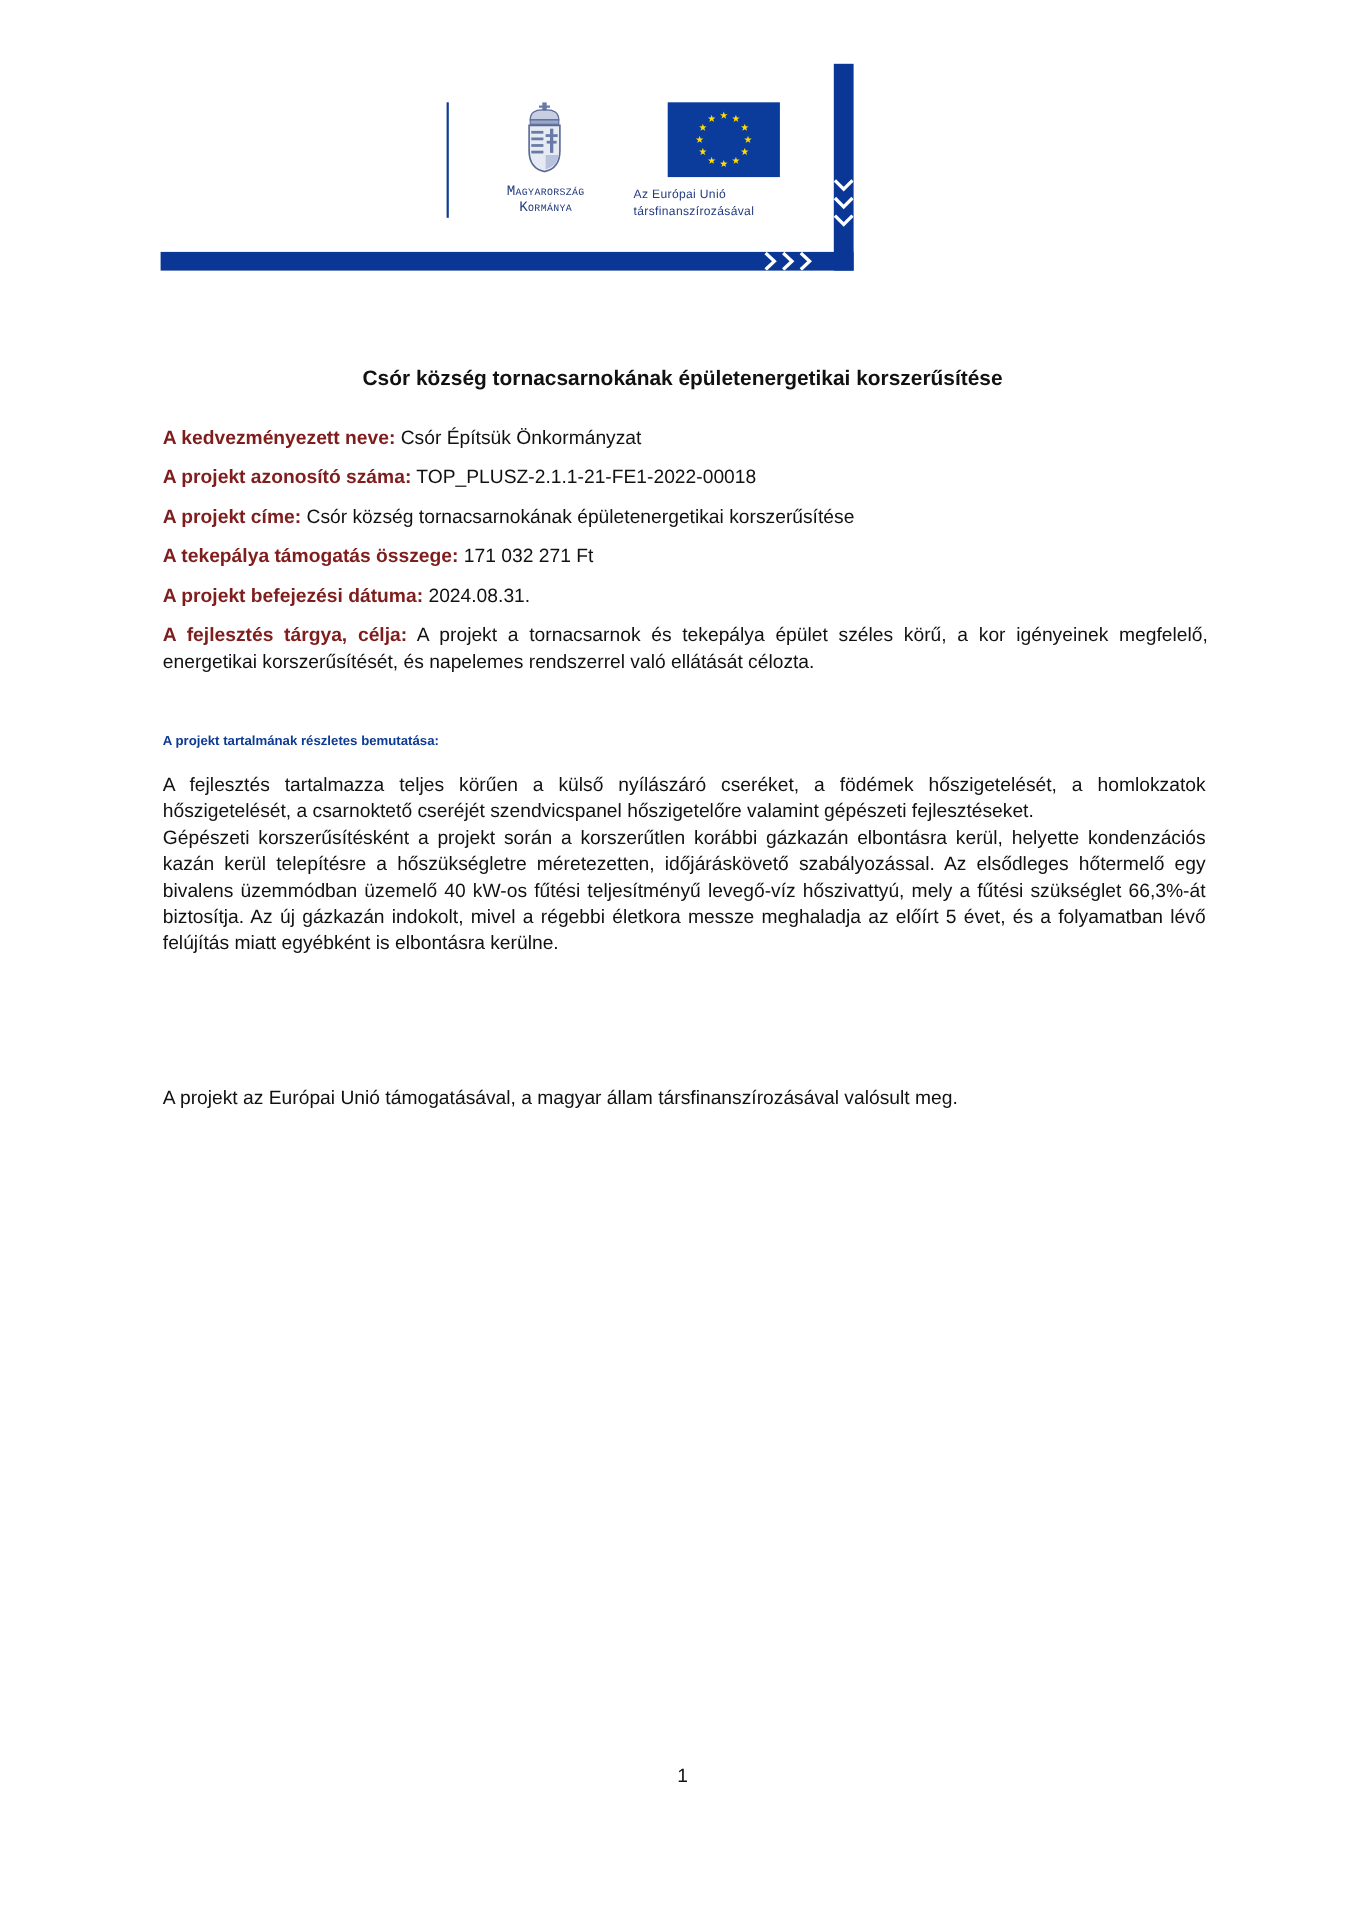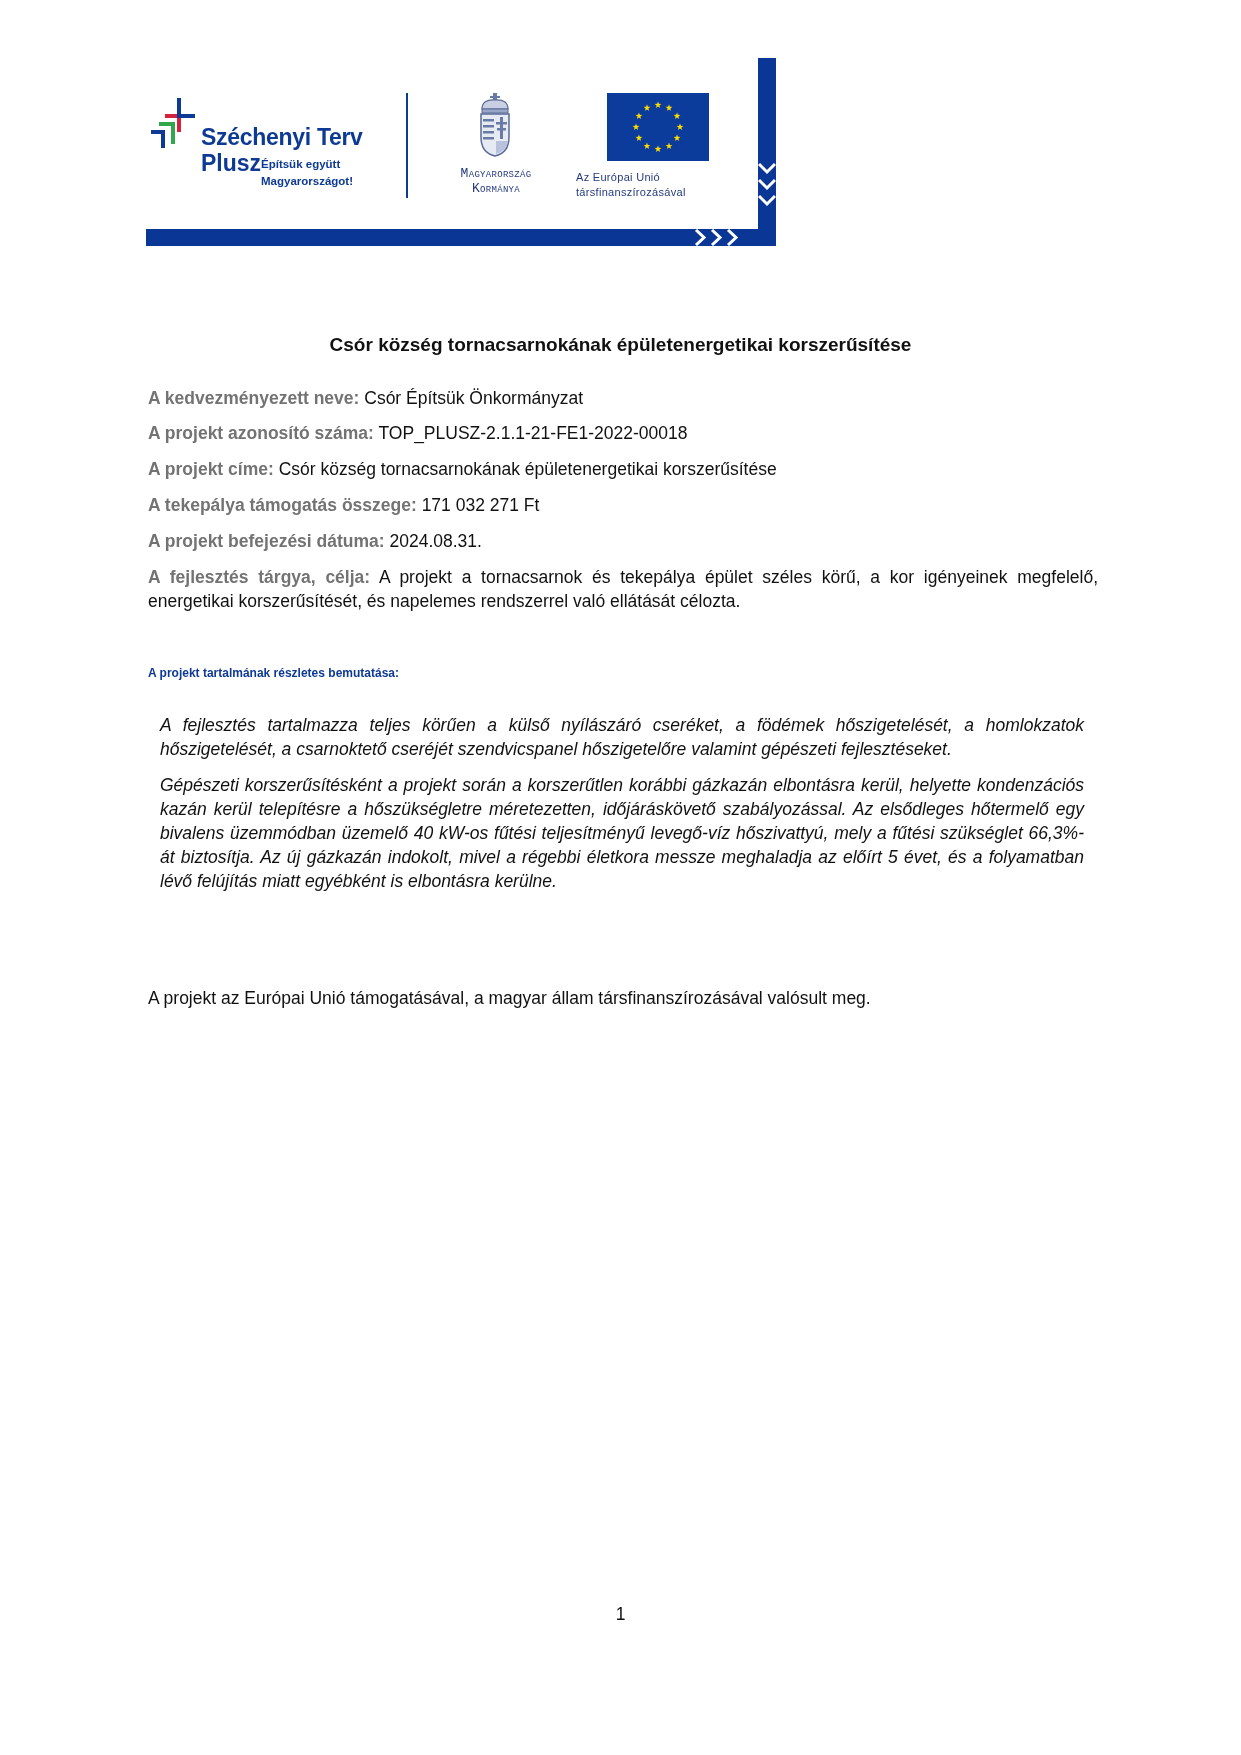--- a/index.html
+++ b/index.html
@@ -25,25 +25,25 @@
               font-family: Liberation Mono, monospace; font-size: 13px; color: #243b80; line-height: 15px; letter-spacing: 0.3px; }
 
   .eu-flag { position: absolute; left: 461px; top: 35px; width: 102px; height: 68px; background: #0b3c9c; }
   .eu-text { position: absolute; left: 430px; top: 112px; width: 165px; 
              font-size: 11px; color: #243b80; line-height: 15px; letter-spacing: 0.3px; }
 
   
   .doc-title { position: absolute; left: 0; width: 1241px; top: 334px; text-align: center;
                font-weight: bold; font-size: 19px; color: #111; }
   .field { position: absolute; left: 148px; width: 950px; font-size: 17.5px; line-height: 24px; color: #111; }
-  .field .label { color: #737373; font-weight: bold; margin-top: 36px; }
+  .field .label { color: #7f1d1d; font-weight: bold; margin-top: 36px; }
   .section-head { position: absolute; left: 148px; top: 666px; font-weight: bold; font-size: 12px; color: #0d3a94; }
   .para { position: absolute; left: 148px; width: 948px; font-size: 17.5px; line-height: 24px;
           text-align: justify; color: #111; }
-  .para p { margin: 12px; font-style: italic; }
+  .para p { margin: 0; }
   .page-num { position: absolute; left: 0; width: 1241px; top: 1604px; text-align: center; font-size: 17.5px; color: #111; }
 </style>
 </head>
 <body>
 
 <div class="banner">
   <div class="bar-right"></div>
   <div class="bar-bottom"></div>
 
   <svg class="chev-v" style="top:104px;height:52px" viewBox="0 0 18 52">
@@ -51,38 +51,20 @@
     <polyline points="1,18 9,26 17,18" fill="none" stroke="#fff" stroke-width="3"></polyline>
     <polyline points="1,34 9,42 17,34" fill="none" stroke="#fff" stroke-width="3"></polyline>
   </svg>
 
   <svg class="chev-h" style="left:548px;width:52px" viewBox="0 0 52 17">
     <polyline points="2,1 10,8.5 2,16" fill="none" stroke="#fff" stroke-width="3"></polyline>
     <polyline points="18,1 26,8.5 18,16" fill="none" stroke="#fff" stroke-width="3"></polyline>
     <polyline points="34,1 42,8.5 34,16" fill="none" stroke="#fff" stroke-width="3"></polyline>
   </svg>
 
-  <div class="szt-logo">
-    <svg style="position:absolute;left:0;top:0;width:44px;height:50px" viewBox="0 0 44 50">
-      <rect x="26" y="0" width="4" height="20" fill="#0d3a94"></rect>
-      <rect x="30" y="16" width="14" height="4" fill="#0d3a94"></rect>
-      <rect x="14" y="16" width="12" height="4" fill="#d4213d"></rect>
-      <rect x="26" y="20" width="4" height="14" fill="#d4213d"></rect>
-      <rect x="8" y="24" width="16" height="4" fill="#2ea84a"></rect>
-      <rect x="20" y="28" width="4" height="18" fill="#2ea84a"></rect>
-      <rect x="0" y="32" width="14" height="4" fill="#0d3a94"></rect>
-      <rect x="10" y="36" width="4" height="14" fill="#0d3a94"></rect>
-    </svg>
-    <div class="szt-title">Széchenyi Terv</div>
-    <div class="szt-plusz">Plusz</div>
-    <div class="szt-slogan">
-      <div>Építsük együtt</div>
-      <div>Magyarországot!</div>
-    </div>
-  </div>
 
   <div class="divider"></div>
 
   <svg class="crest" viewBox="0 0 34 64">
     <path d="M15 0 h4 v3 h3 v2 h-3 v3 h-4 v-3 h-3 v-2 h3z" fill="#6a7aa6"></path>
     <path d="M4 16 Q4 6 17 7 Q30 6 30 16 Z" fill="#c8cfe2" stroke="#5a6a98" stroke-width="1.2"></path>
     <rect x="4" y="16" width="26" height="4" fill="#9aa6c8" stroke="#5a6a98" stroke-width="1"></rect>
     <path d="M3 21 H31 V44 Q31 60 17 63 Q3 60 3 44 Z" fill="#e6eaf3" stroke="#5a6a98" stroke-width="1.5"></path>
     <rect x="5" y="26" width="11" height="2.5" fill="#6a7aa6"></rect>
     <rect x="5" y="32" width="11" height="2.5" fill="#6a7aa6"></rect>

